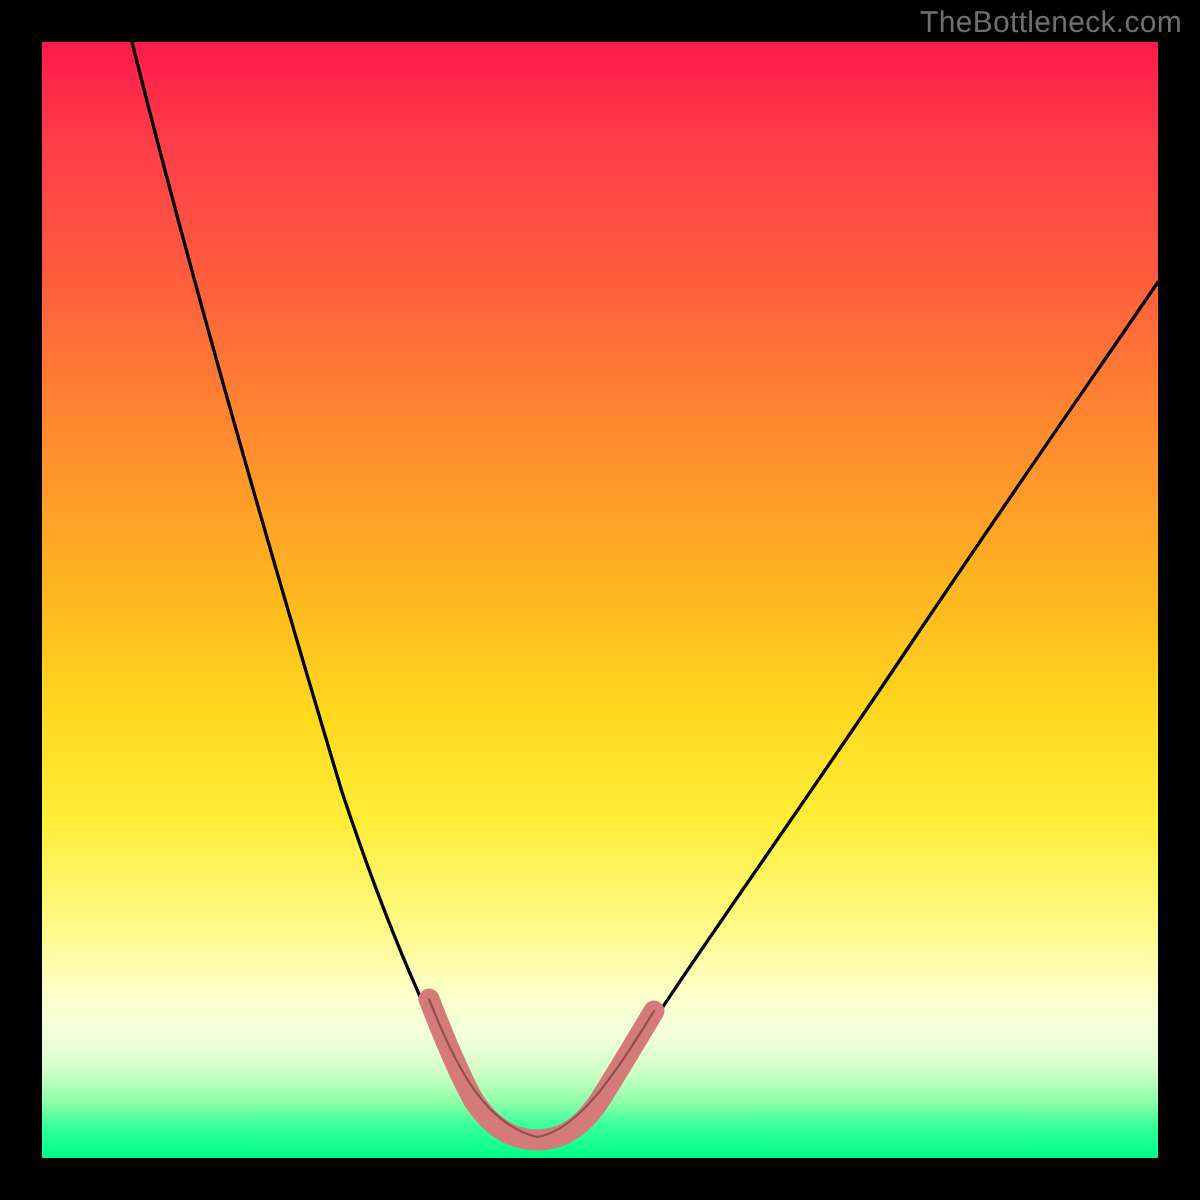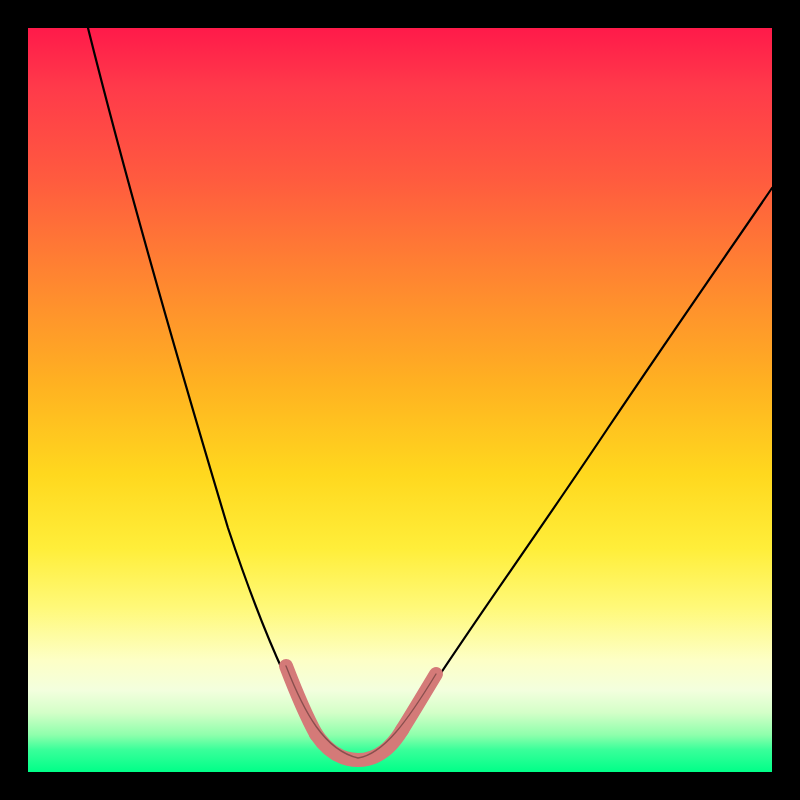--- a/index.html
+++ b/index.html
@@ -71,20 +71,21 @@
     stroke: #d47a78;
     stroke-width: 14;
     stroke-linecap: round;
   }
 </style>
 </head>
 <body>
 
 <div class="frame">
 
+  <div class="watermark">TheBottleneck.com</div>
 
   <div class="plot-area">
     <svg class="curves" viewBox="0 0 744 744" preserveAspectRatio="none">
 
       <path class="black-stroke" d="M 60 0
                C 90 120, 140 300, 200 500
                C 230 590, 260 660, 285 700
                C 300 722, 315 730, 330 730
                C 350 730, 365 720, 380 696
                C 420 630, 500 520, 580 400

